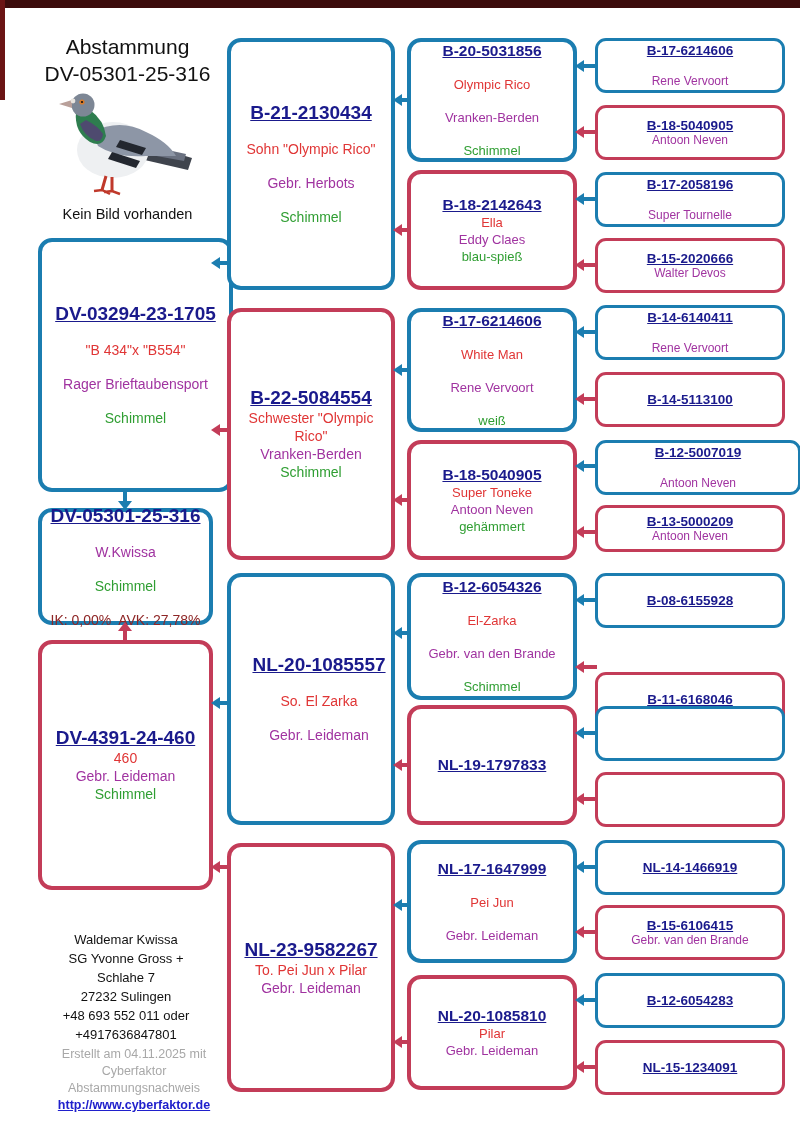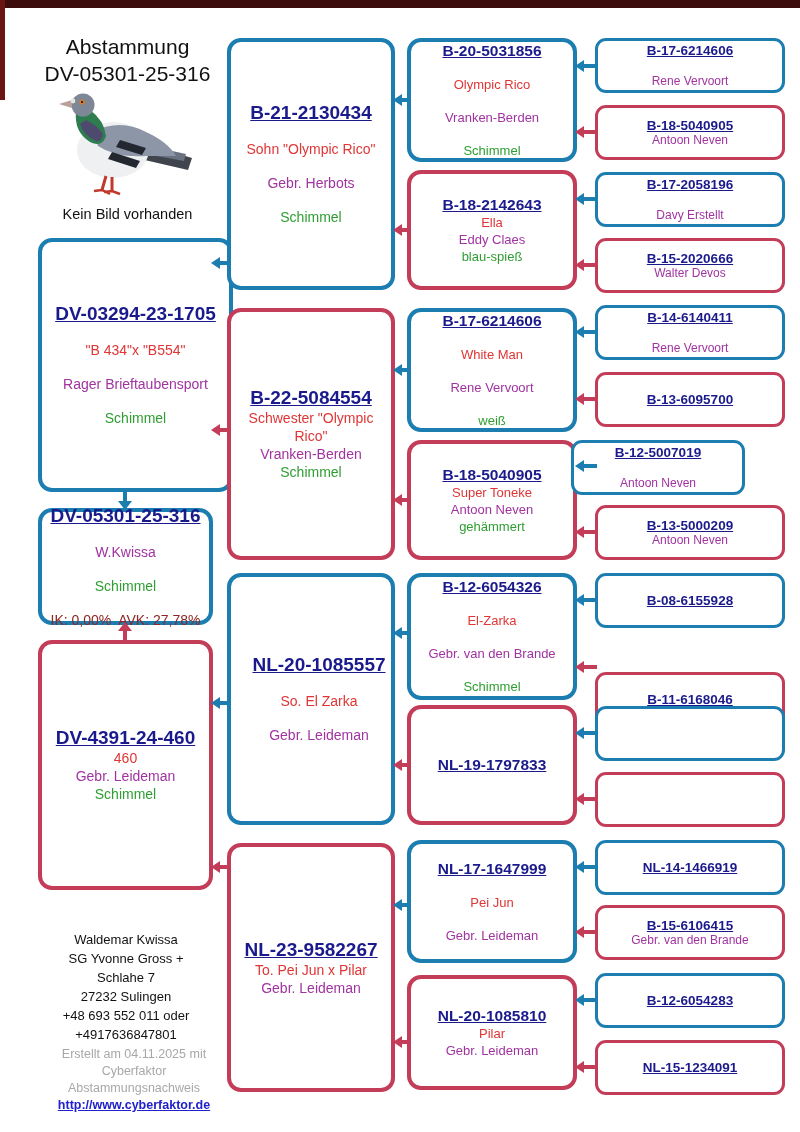--- a/index.html
+++ b/index.html
@@ -182,38 +182,38 @@
       <div class="pbox b small" style="left: 595px; top: 38px; width: 190px; height: 55px;">
         <div class="ring">B-17-6214606</div>
         <div class="pbreeder">Rene Vervoort</div>
       </div>
       <div class="pbox r small" style="left: 595px; top: 105px; width: 190px; height: 55px;">
         <div class="ring">B-18-5040905</div>
         <div class="pbreeder">Antoon Neven</div>
       </div>
       <div class="pbox b small" style="left: 595px; top: 172px; width: 190px; height: 55px;">
         <div class="ring">B-17-2058196</div>
-        <div class="pbreeder">Davy Erstellt</div>
+        <div class="pbreeder">Super Tournelle</div>
       </div>
       <div class="pbox r small" style="left: 595px; top: 238px; width: 190px; height: 55px;">
         <div class="ring">B-15-2020666</div>
         <div class="pbreeder">Walter Devos</div>
       </div>
       <div class="pbox b small" style="left: 595px; top: 305px; width: 190px; height: 55px;">
         <div class="ring">B-14-6140411</div>
         <div class="pbreeder">Rene Vervoort</div>
       </div>
       <div class="pbox r small" style="left: 595px; top: 372px; width: 190px; height: 55px;">
-        <div class="ring">B-13-6095700</div>
-      </div>
-      <div class="pbox b small" style="left: 571px; top: 440px; width: 174px; height: 55px; align-items: center;">
+        <div class="ring">B-14-5113100</div>
+      </div>
+      <div class="pbox b small" style="left: 595px; top: 440px; width: 206px; height: 55px; align-items: center;">
         <div class="ring">B-12-5007019</div>
         <div class="pbreeder">Antoon Neven</div>
       </div>
-      <div class="pbox r small" style="left: 595px; top: 505px; width: 190px; height: 55px;">
+      <div class="pbox r small" style="left: 595px; top: 505px; width: 190px; height: 47px;">
         <div class="ring">B-13-5000209</div>
         <div class="pbreeder">Antoon Neven</div>
       </div>
       <div class="pbox b small" style="left: 595px; top: 573px; width: 190px; height: 55px;">
         <div class="ring">B-08-6155928</div>
       </div>
       <div class="pbox r small" style="left: 595px; top: 640px; width: 190px; height: 55px; margin-top: 32px;">
         <div class="ring">B-11-6168046</div>
       </div>
       <div class="pbox b small" style="left: 595px; top: 706px; width: 190px; height: 55px;"></div>

